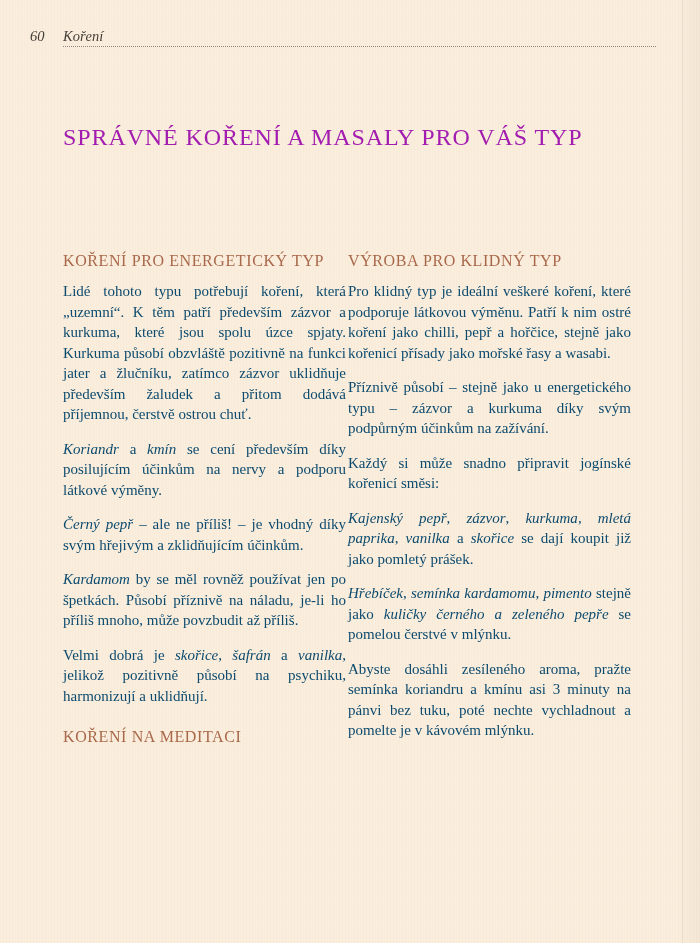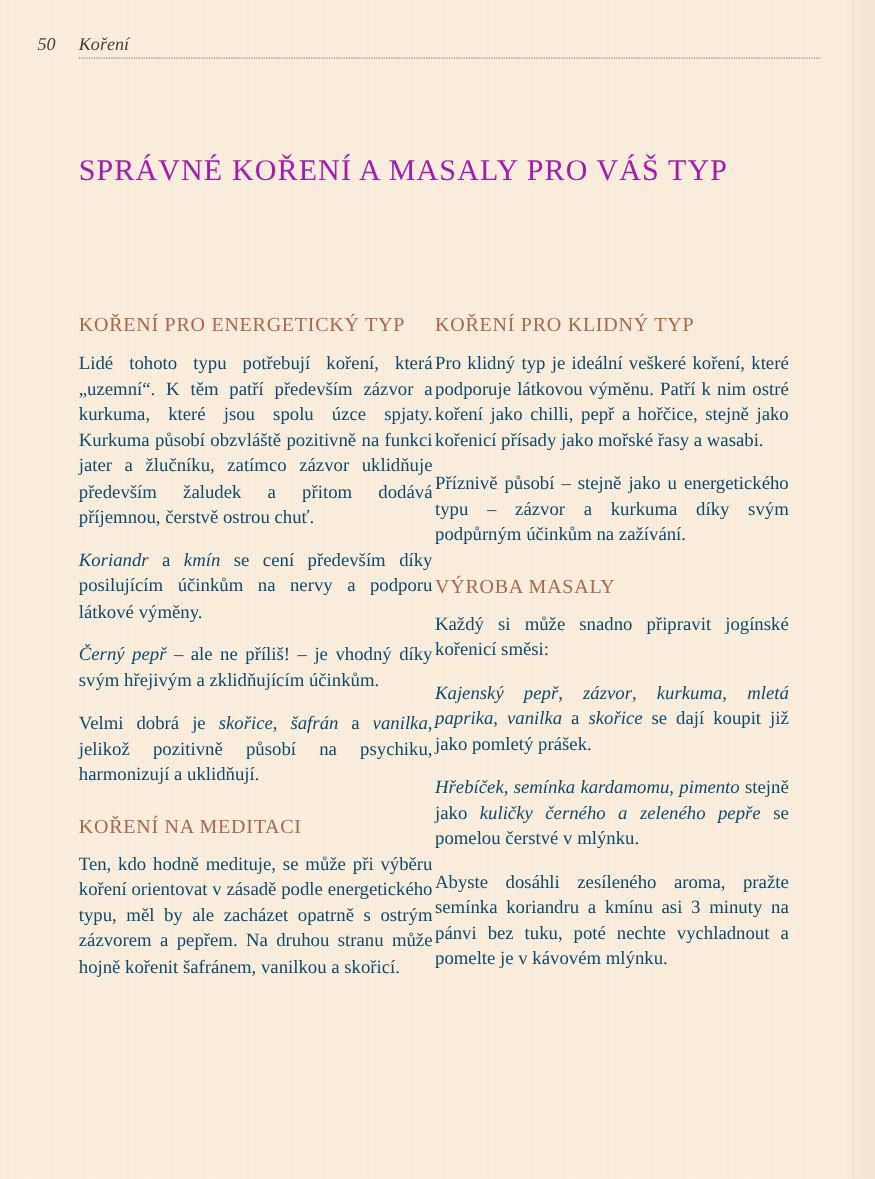--- a/index.html
+++ b/index.html
@@ -100,43 +100,42 @@
     color: #0c4a6e;
   }
   .body-paragraph em {
     font-style: italic;
   }
 </style>
 </head>
 <body>
 
 <div class="page-header">
-  <span class="page-number">50</span>
+  <span class="page-number">60</span>
   <span class="running-head">Koření</span>
 </div>
 
 <div class="header-rule"></div>
 
 <h1 class="page-title" style="font-weight:normal;margin:0;">SPRÁVNÉ KOŘENÍ A MASALY PRO VÁŠ TYP</h1>
 
 <div class="columns">
     <div class="column">
       <div class="section-heading">KOŘENÍ PRO ENERGETICKÝ TYP</div>
       <p class="body-paragraph"><span>Lidé tohoto typu potřebují koření, která „uzemní“. K těm patří především zázvor a kurkuma, které jsou spolu úzce spjaty. Kurkuma působí obzvláště pozitivně na funkci jater a žlučníku, zatímco zázvor uklidňuje především žaludek a přitom dodává příjemnou, čerstvě ostrou chuť.</span></p>
       <p class="body-paragraph"><em>Koriandr</em><span> a </span><em>kmín</em><span> se cení především díky posilujícím účinkům na nervy a podporu látkové výměny.</span></p>
       <p class="body-paragraph"><em>Černý pepř</em><span> – ale ne příliš! – je vhodný díky svým hřejivým a zklidňujícím účinkům.</span></p>
+      <p class="body-paragraph"><em>Kardamom</em><span> by se měl rovněž používat jen po špetkách. Působí příznivě na náladu, je-li ho příliš mnoho, může povzbudit až příliš.</span></p>
       <p class="body-paragraph"><span>Velmi dobrá je </span><em>skořice</em><span>, </span><em>šafrán</em><span> a </span><em>vanilka</em><span>, jelikož pozitivně působí na psychiku, harmonizují a uklidňují.</span></p>
       <div class="section-heading">KOŘENÍ NA MEDITACI</div>
-      <p class="body-paragraph"><span>Ten, kdo hodně medituje, se může při výběru koření orientovat v zásadě podle energetického typu, měl by ale zacházet opatrně s ostrým zázvorem a pepřem. Na druhou stranu může hojně kořenit šafránem, vanilkou a skořicí.</span></p>
     </div>
     <div class="column">
-      <div class="section-heading">KOŘENÍ PRO KLIDNÝ TYP</div>
+      <div class="section-heading">VÝROBA PRO KLIDNÝ TYP</div>
       <p class="body-paragraph"><span>Pro klidný typ je ideální veškeré koření, které podporuje látkovou výměnu. Patří k nim ostré koření jako chilli, pepř a hořčice, stejně jako kořenicí přísady jako mořské řasy a wasabi.</span></p>
       <p class="body-paragraph"><span>Příznivě působí – stejně jako u energetického typu – zázvor a kurkuma díky svým podpůrným účinkům na zažívání.</span></p>
-      <div class="section-heading">VÝROBA MASALY</div>
       <p class="body-paragraph"><span>Každý si může snadno připravit jogínské kořenicí směsi:</span></p>
       <p class="body-paragraph"><em>Kajenský pepř</em><span>, </span><em>zázvor</em><span>, </span><em>kurkuma</em><span>, </span><em>mletá paprika</em><span>, </span><em>vanilka</em><span> a </span><em>skořice</em><span> se dají koupit již jako pomletý prášek.</span></p>
       <p class="body-paragraph"><em>Hřebíček</em><span>, </span><em>semínka kardamomu</em><span>, </span><em>pimento</em><span> stejně jako </span><em>kuličky černého a zeleného pepře</em><span> se pomelou čerstvé v mlýnku.</span></p>
       <p class="body-paragraph"><span>Abyste dosáhli zesíleného aroma, pražte semínka koriandru a kmínu asi 3 minuty na pánvi bez tuku, poté nechte vychladnout a pomelte je v kávovém mlýnku.</span></p>
     </div>
   </div>
 
 <div class="page-edge-line"></div>
 <div class="page-edge-shade"></div>
 

